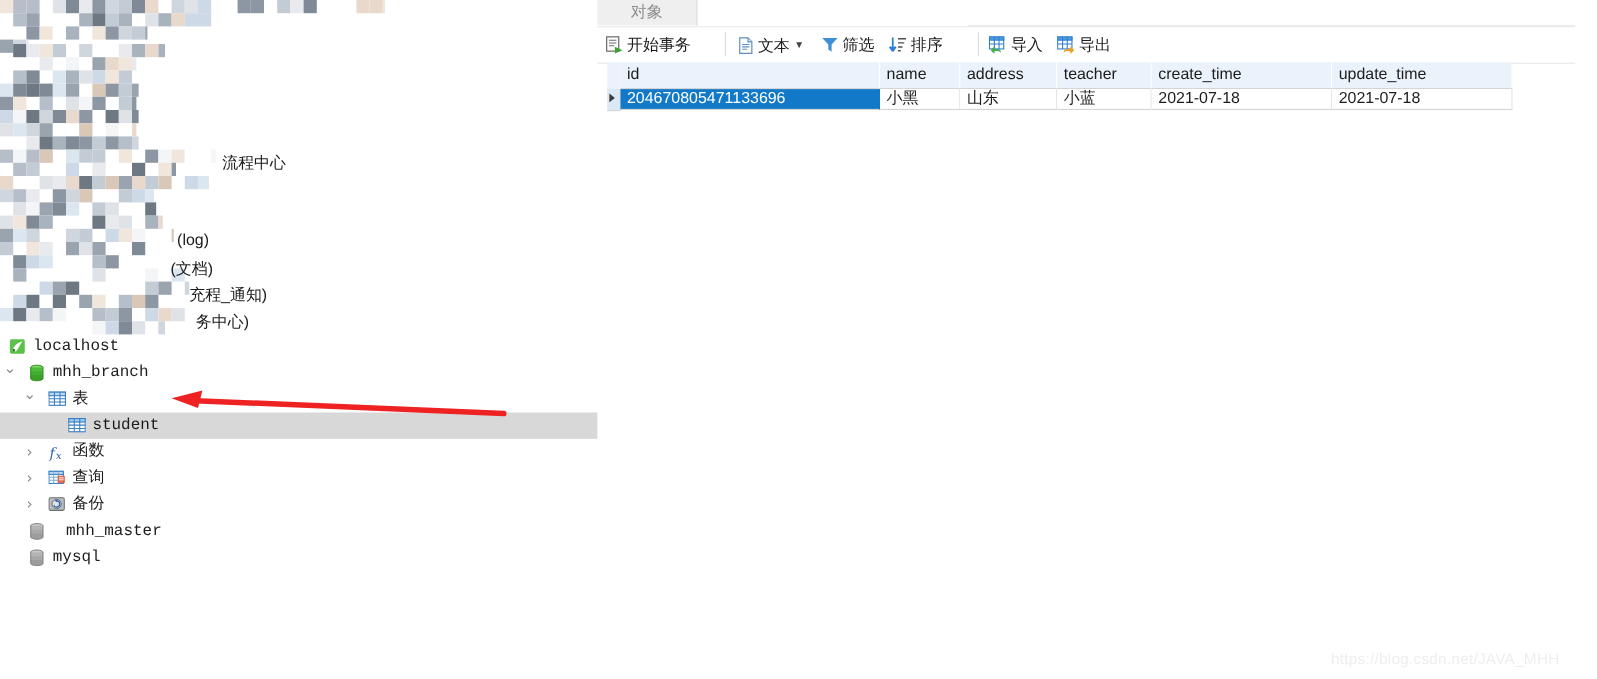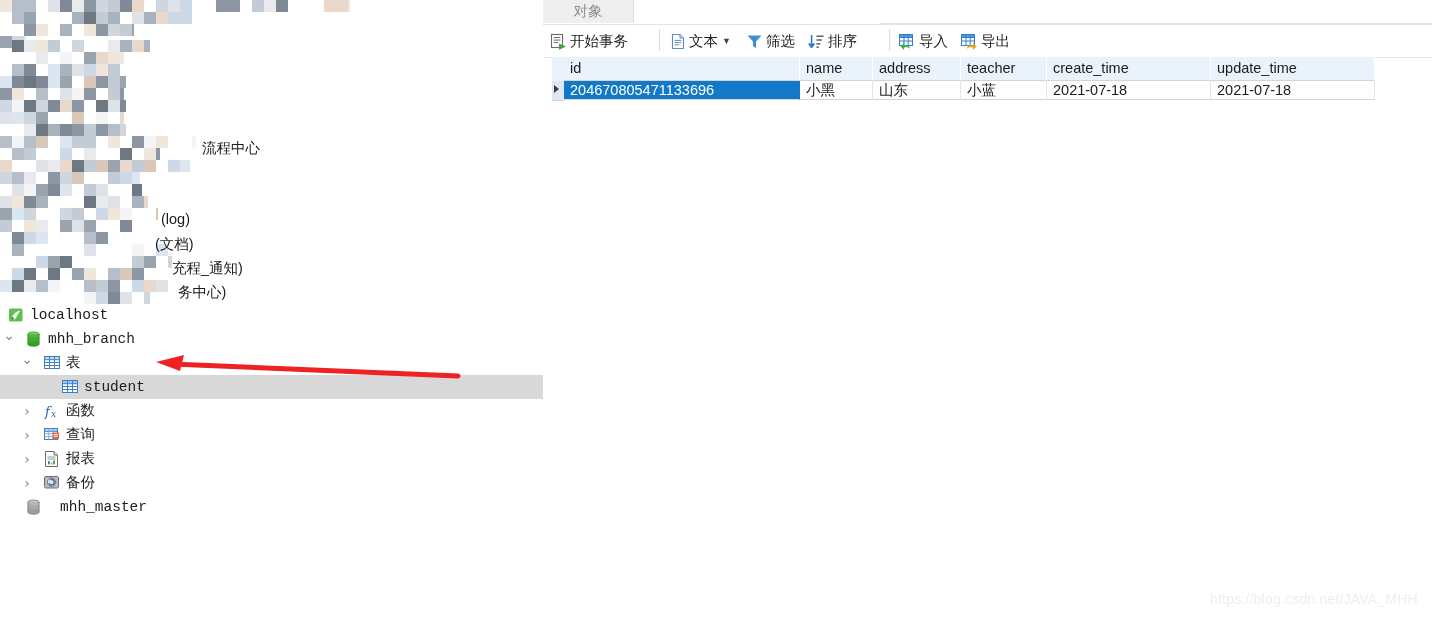--- a/index.html
+++ b/index.html
@@ -456,54 +456,50 @@
               <path d="M8.5,5.5 L15,5.5 L15,12 L8.5,12 Z" fill="#e8512e" opacity="0.85"></path>
               <line x1="9.6" y1="7.4" x2="13.9" y2="7.4" stroke="#ffffff" stroke-width="0.9"></line>
               <line x1="9.6" y1="9.2" x2="13.9" y2="9.2" stroke="#ffffff" stroke-width="0.9"></line>
             </svg>
           </span>
           <span class="nlabel" style="left: 66px;">查询</span>
         </div>
         <div class="node">
           <span class="chev closed" style="left: 20px;"></span>
           <span class="nicon ico" style="left: 44px; top: 4px;">
-            <svg width="15" height="16" viewBox="0 0 15 16">
-              <path d="M1.5,0.5 L10,0.5 L13.5,4 L13.5,15.5 L1.5,15.5 Z" fill="#ffffff" stroke="#6b6b6b" stroke-width="1"></path>
-              <path d="M10,0.5 L10,4 L13.5,4" fill="#e4e4e4" stroke="#6b6b6b" stroke-width="1"></path>
-              <line x1="3.4" y1="6" x2="11.4" y2="6" stroke="#8a8a8a" stroke-width="0.9"></line>
-              <line x1="3.4" y1="8" x2="11.4" y2="8" stroke="#8a8a8a" stroke-width="0.9"></line>
-              <rect x="4" y="10" width="1.8" height="3.4" fill="#3a7fc6"></rect>
-              <rect x="6.6" y="11.4" width="1.8" height="2" fill="#e8a12e"></rect>
-              <rect x="9.2" y="9.4" width="1.8" height="4" fill="#3ca335"></rect>
-            </svg>
-          </span>
-          <span class="nlabel" style="left: 66px;">报表</span>
-        </div>
-        <div class="node">
-          <span class="chev closed" style="left: 20px;"></span>
-          <span class="nicon ico" style="left: 44px; top: 4px;">
             <svg width="15" height="15" viewBox="0 0 15 15">
               <rect x="0.5" y="1.5" width="14" height="11.5" rx="1.4" fill="#b9bcc0" stroke="#6b6e72" stroke-width="1"></rect>
               <circle cx="7.5" cy="7.2" r="4.2" fill="#dfe2e5" stroke="#6b6e72" stroke-width="0.9"></circle>
               <path d="M7.5,4.4 A2.8,2.8 0 1 1 4.9,8.2" stroke="#2f62a8" stroke-width="1.2" fill="none"></path>
               <path d="M7.9,3 L7.9,5.6 L5.6,4.3 Z" fill="#2f62a8"></path>
             </svg>
           </span>
           <span class="nlabel" style="left: 66px;">备份</span>
         </div>
         <div class="node">
           <span class="nicon ico" style="left: 26px; top: 4px;">
             <svg width="15" height="16" viewBox="0 0 15 16">
               <ellipse cx="7.5" cy="3" rx="5.6" ry="2" fill="#c9c9c9" stroke="#7e7e7e" stroke-width="0.9"></ellipse>
               <path d="M1.9,3 L1.9,6.2 C1.9,7.3 4.4,8.2 7.5,8.2 C10.6,8.2 13.1,7.3 13.1,6.2 L13.1,3" fill="#b4b4b4" stroke="#7e7e7e" stroke-width="0.9"></path>
               <path d="M1.9,6.6 L1.9,9.8 C1.9,10.9 4.4,11.8 7.5,11.8 C10.6,11.8 13.1,10.9 13.1,9.8 L13.1,6.6" fill="#a8a8a8" stroke="#7e7e7e" stroke-width="0.9"></path>
               <path d="M1.9,10.2 L1.9,13.2 C1.9,14.3 4.4,15.2 7.5,15.2 C10.6,15.2 13.1,14.3 13.1,13.2 L13.1,10.2" fill="#9d9d9d" stroke="#7e7e7e" stroke-width="0.9"></path>
             </svg>
           </span>
           <span class="nlabel" style="left: 60px;">mhh_master</span>
+        </div>
+        <div class="node">
+          <span class="nicon ico" style="left: 26px; top: 4px;">
+            <svg width="15" height="16" viewBox="0 0 15 16">
+              <ellipse cx="7.5" cy="3" rx="5.6" ry="2" fill="#c9c9c9" stroke="#7e7e7e" stroke-width="0.9"></ellipse>
+              <path d="M1.9,3 L1.9,6.2 C1.9,7.3 4.4,8.2 7.5,8.2 C10.6,8.2 13.1,7.3 13.1,6.2 L13.1,3" fill="#b4b4b4" stroke="#7e7e7e" stroke-width="0.9"></path>
+              <path d="M1.9,6.6 L1.9,9.8 C1.9,10.9 4.4,11.8 7.5,11.8 C10.6,11.8 13.1,10.9 13.1,9.8 L13.1,6.6" fill="#a8a8a8" stroke="#7e7e7e" stroke-width="0.9"></path>
+              <path d="M1.9,10.2 L1.9,13.2 C1.9,14.3 4.4,15.2 7.5,15.2 C10.6,15.2 13.1,14.3 13.1,13.2 L13.1,10.2" fill="#9d9d9d" stroke="#7e7e7e" stroke-width="0.9"></path>
+            </svg>
+          </span>
+          <span class="nlabel" style="left: 48px;">mysql</span>
         </div>
       </div>
   </div>
   <div class="sidebar-divider2"></div>
   <div class="sidebar-divider"></div>
 
   <svg class="arrow-svg" viewBox="0 0 320 32">
     <path d="M308,24 L22,12" stroke="#ee2222" stroke-width="5" stroke-linecap="round" fill="none"></path>
     <path d="M6,10 L34,3 L30,19 Z" fill="#ee2222"></path>
   </svg>

